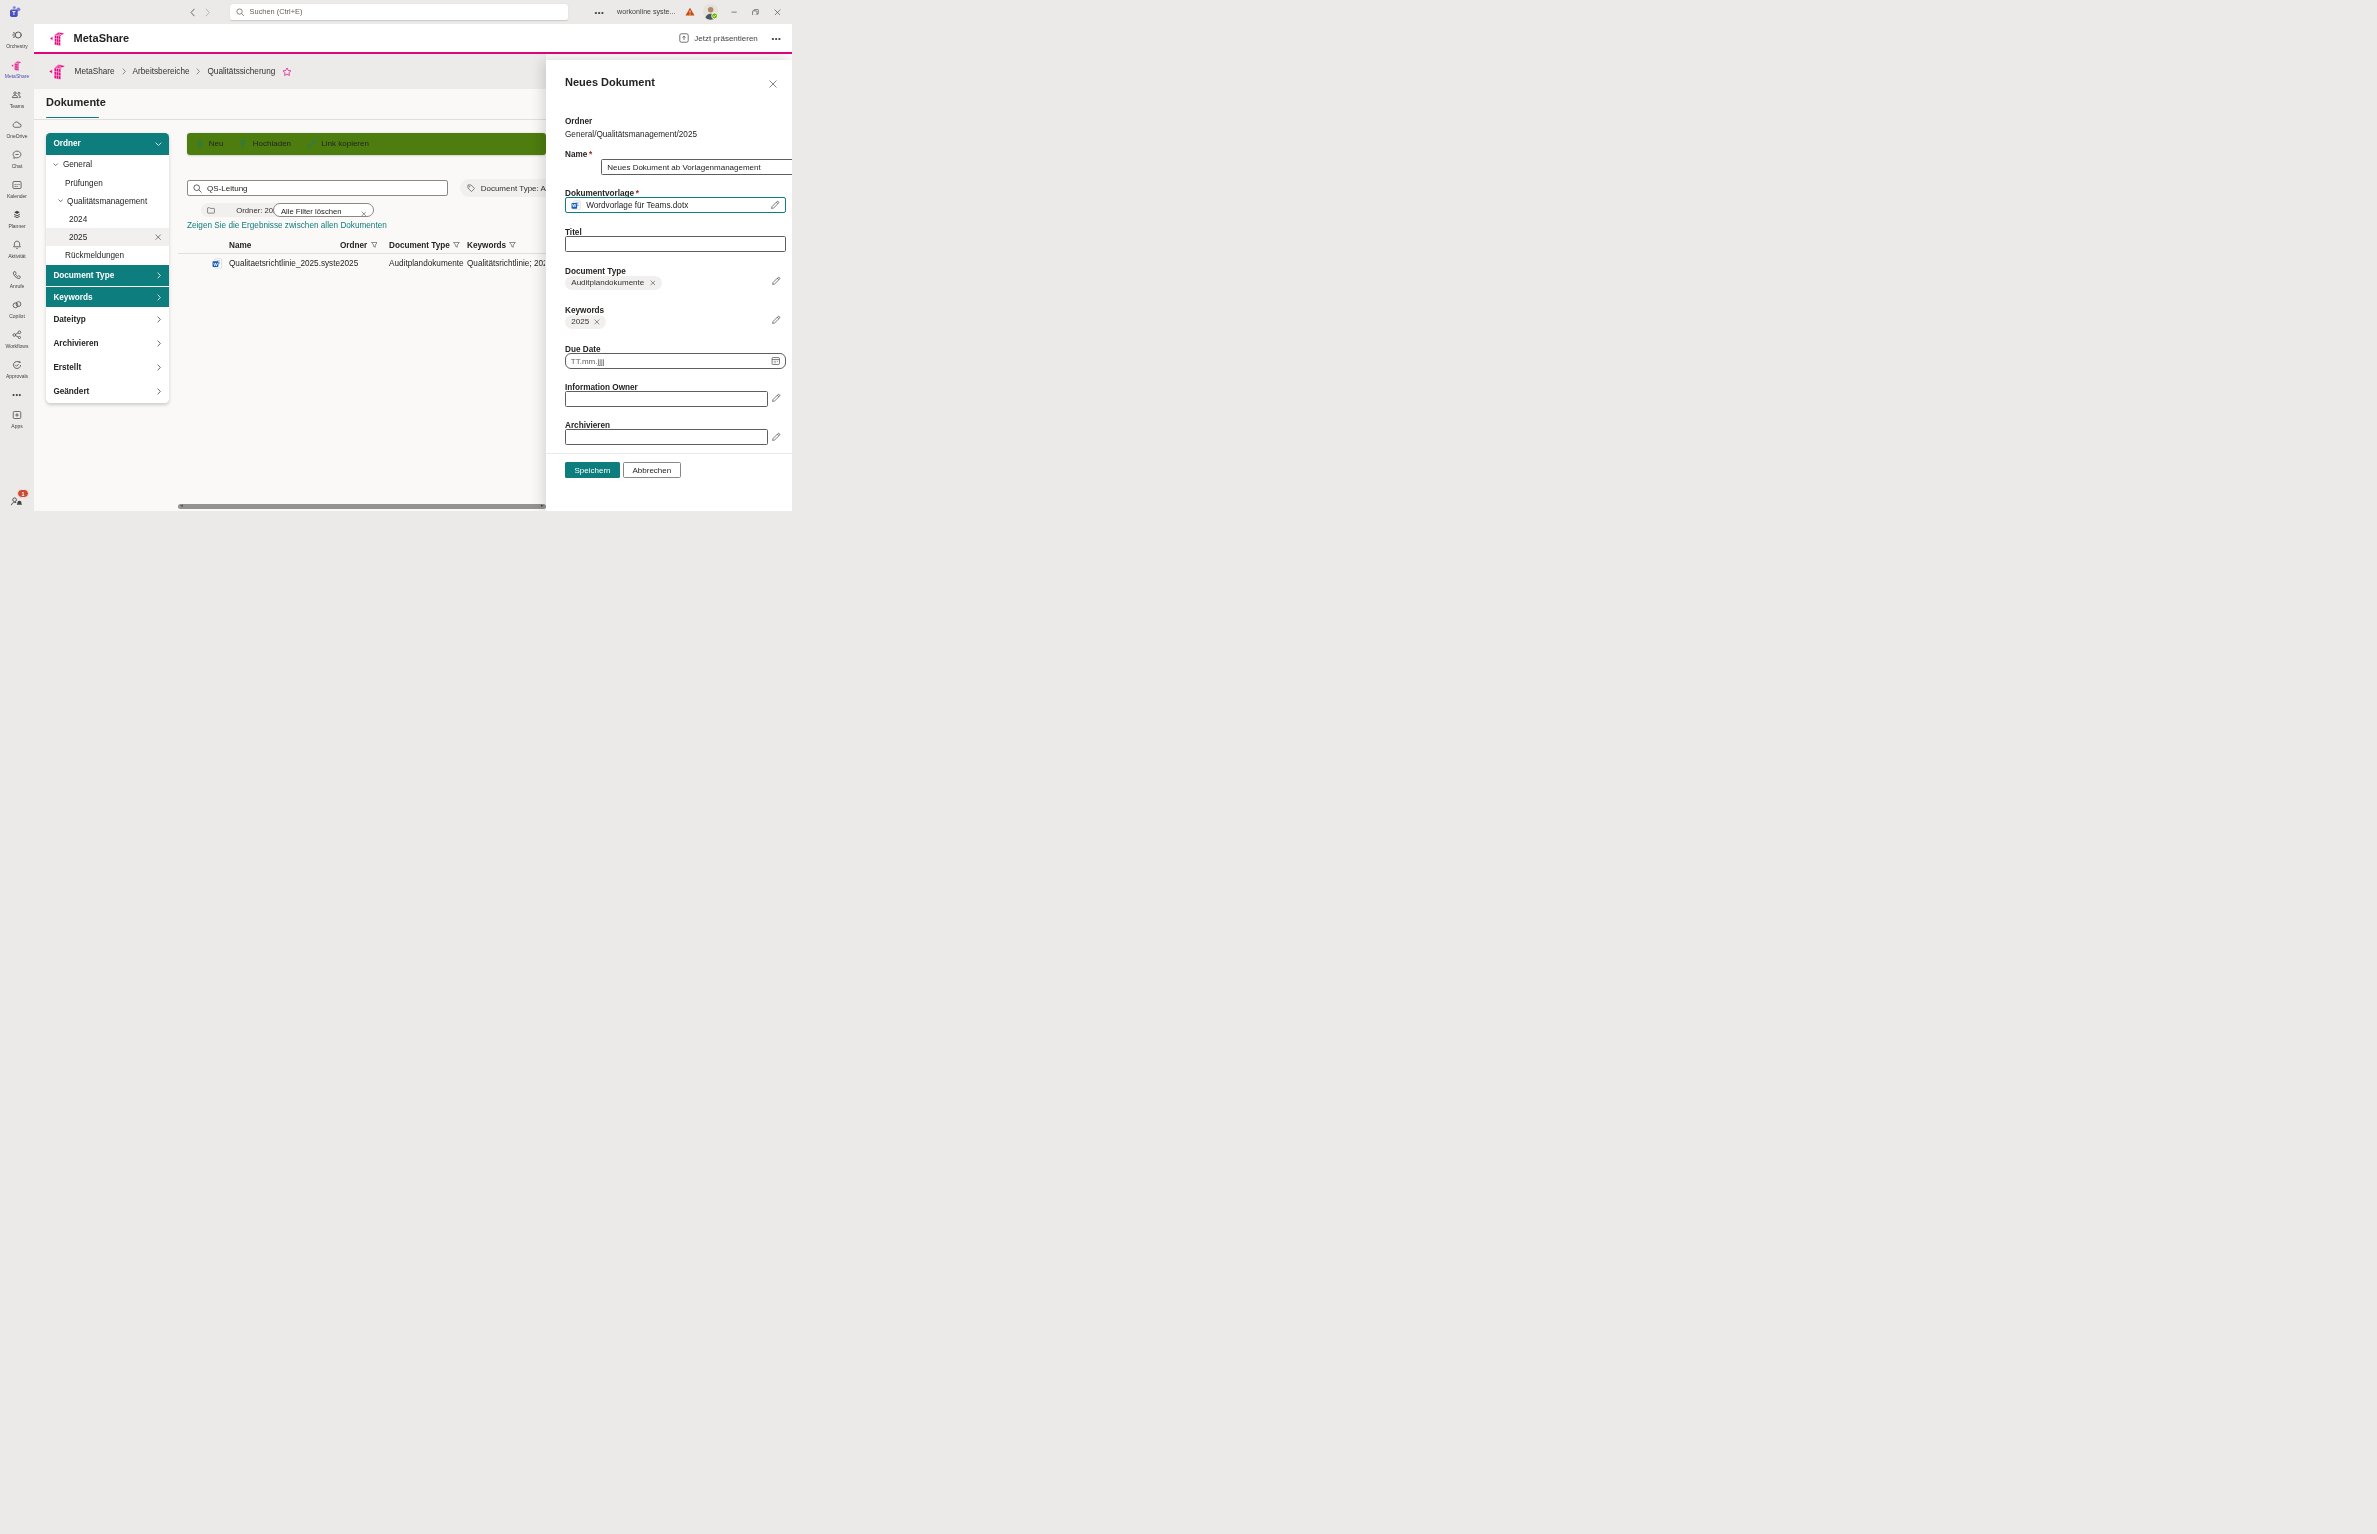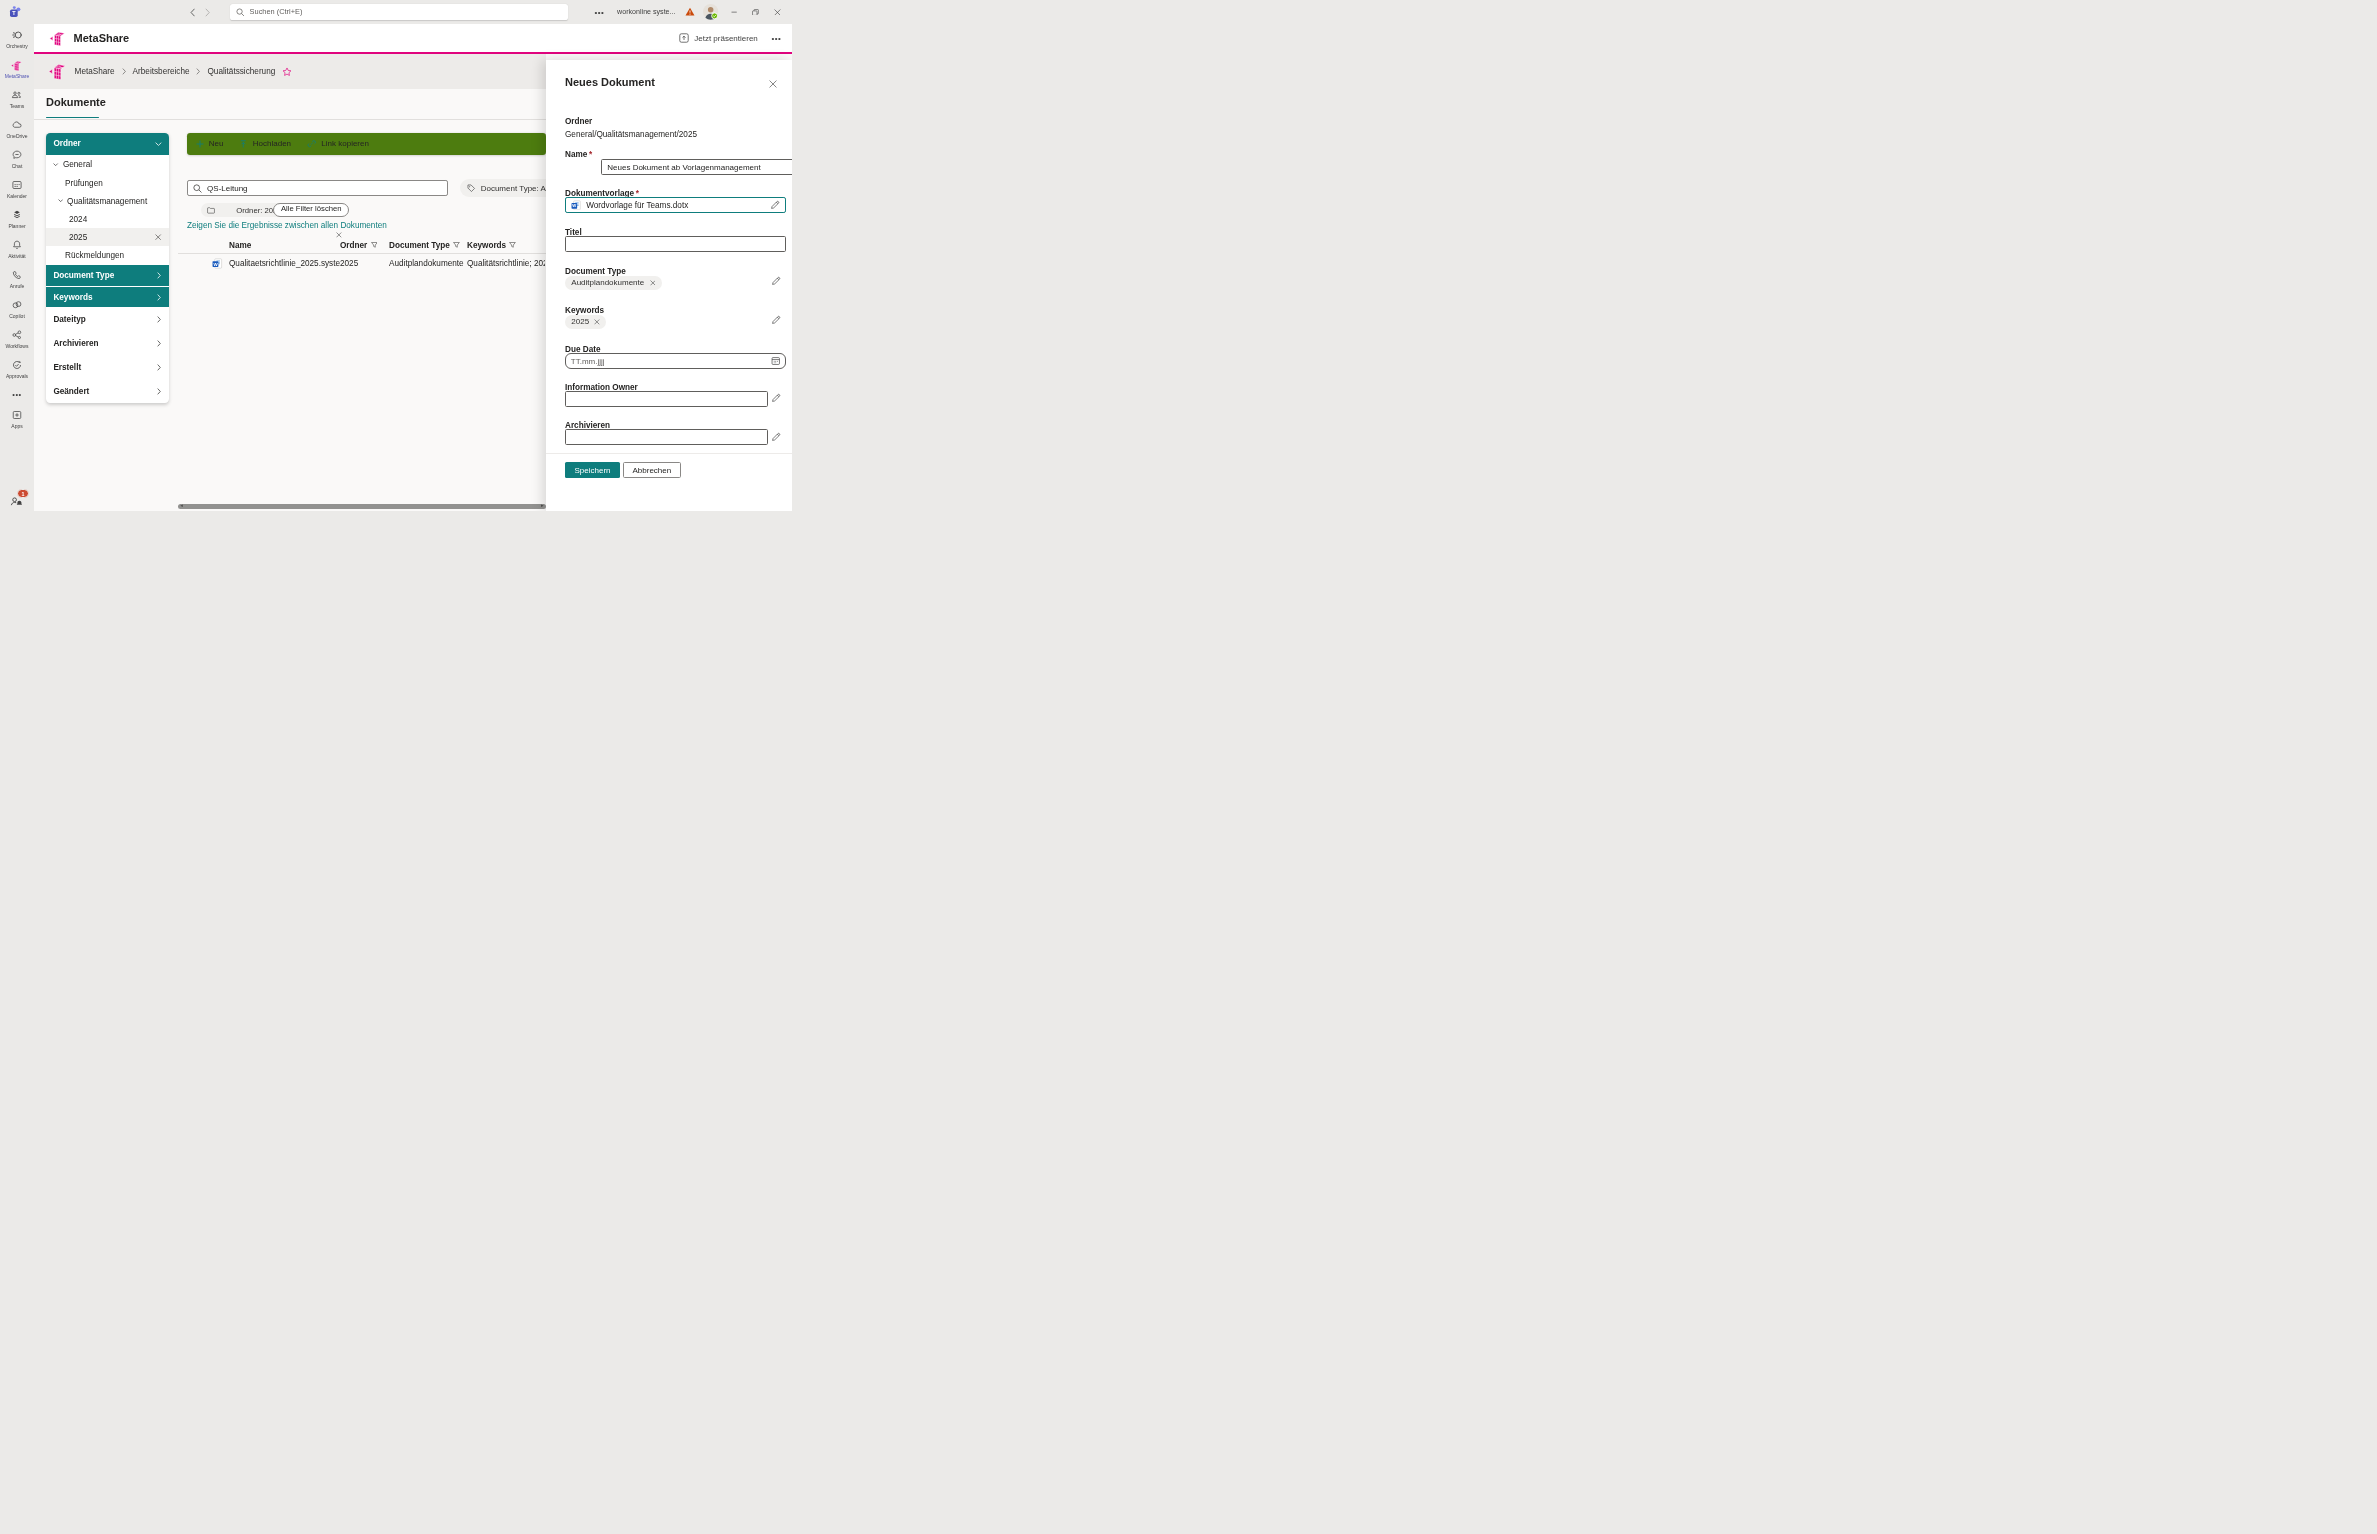--- a/index.html
+++ b/index.html
@@ -73,21 +73,21 @@
   .tbtn{display:flex;align-items:center;gap:4.8px;font-size:8px;color:#252423;}
 
   
   #res-search{position:absolute;left:153px;top:91px;width:261px;height:16.4px;border:0.5px solid #8a8886;border-radius:2.1px;
     background:#fff;display:flex;align-items:center;padding:0 5.3px;gap:4.8px;box-sizing:border-box;font-size:8px;color:#252423;}
   #dt-chip{position:absolute;left:426px;top:90px;height:18px;width:86px;background:#f1f0ee;border-radius:9px 0 0 9px;
     display:flex;align-items:center;gap:4.8px;padding-left:7.4px;font-size:8px;color:#323130;overflow:hidden;white-space:nowrap;}
   #chip-folder{position:absolute;left:167px;top:114px;height:14.3px;background:#f1f0ee;border-radius:7.4px;
     display:flex;align-items:center;gap:21px;padding:0 6.3px;font-size:7.7px;color:#323130;}
   #chip-clear{position:absolute;left:239px;top:114px;height:14.3px;border:0.5px solid #8a8886;background:#fff;border-radius:8px;
-    display:flex;align-items:flex-end;gap:19px;padding:0 6.9px;font-size:7.7px;color:#252423;box-sizing:border-box;flex-direction:column;}
+    display:flex;align-items:flex-end;gap:19px;padding:0 6.9px;font-size:7.7px;color:#252423;box-sizing:border-box;}
   #show-all{position:absolute;left:153px;top:132px;font-size:8.2px;color:#0e7d7d;}
 
   
   .th{position:absolute;top:152px;font-weight:bold;font-size:8.2px;display:flex;align-items:center;gap:3.2px;}
   #table-divider{position:absolute;left:144px;right:0;top:164px;height:0.5px;background:#e1dfdd;}
   #row1{position:absolute;left:144px;right:0;top:164px;height:21.7px;font-size:8.2px;}
   #row1 .cell{position:absolute;top:5.8px;white-space:nowrap;}
 
   
   #hscroll{position:absolute;left:144px;top:415px;width:368px;height:4.8px;background:#929290;border-radius:2.6px;

